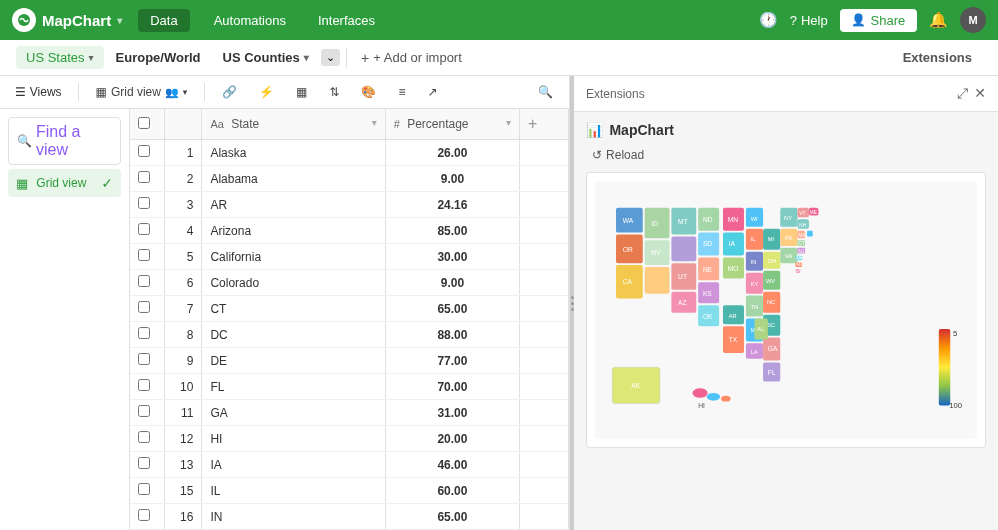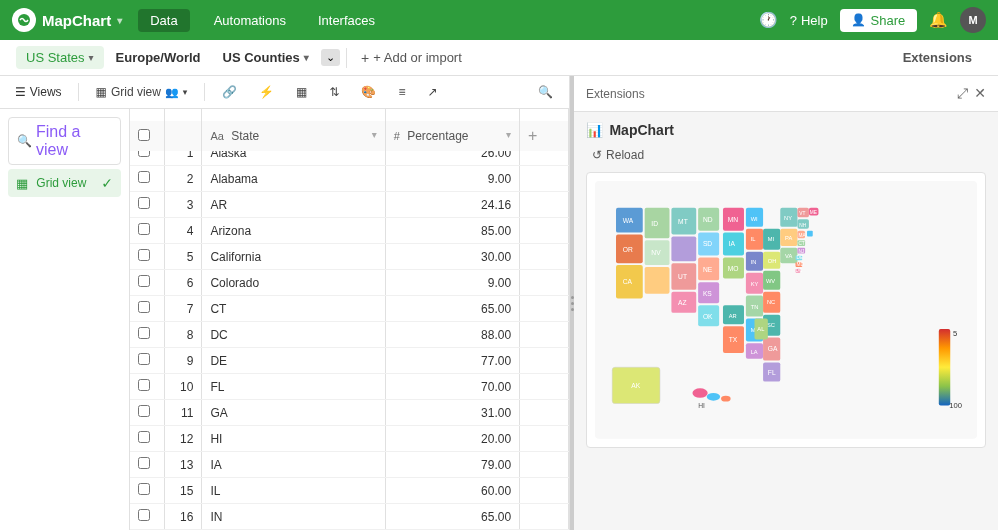--- a/index.html
+++ b/index.html
@@ -51,29 +51,29 @@
     .sidebar { width: 130px; background: white; border-right: 1px solid #e0e0e0; padding: 8px; display: flex; flex-direction: column; gap: 4px; }
     .sidebar-search { display: flex; align-items: center; gap: 4px; padding: 5px 8px; border: 1px solid #e0e0e0; border-radius: 4px; font-size: 12px; color: #aaa; cursor: pointer; }
     .sidebar-item { display: flex; align-items: center; justify-content: space-between; padding: 6px 8px; border-radius: 4px; cursor: pointer; font-size: 12px; color: #333; }
     .sidebar-item.active { background: #e8f5e9; color: #2d9c3c; font-weight: 500; }
     .sidebar-item .check { color: #2d9c3c; font-size: 14px; }
     .sidebar-item-icon { font-size: 13px; margin-right: 4px; }
 
     
     .grid-area { flex: 1; overflow-y: auto; background: white; }
     .grid-table { width: 100%; border-collapse: collapse; }
-    .grid-table th { background: #f9f9f9; border-bottom: 1px solid #e0e0e0; border-right: 1px solid #e0e0e0; padding: 6px 8px; text-align: left; font-size: 12px; color: #555; font-weight: 500; position: sticky; top: 12px; z-index: 1; }
+    .grid-table th { background: #f9f9f9; border-bottom: 1px solid #e0e0e0; border-right: 1px solid #e0e0e0; padding: 6px 8px; text-align: left; font-size: 12px; color: #555; font-weight: 500; position: sticky; top: 0; z-index: 1; }
     .grid-table td { border-bottom: 1px solid #f0f0f0; border-right: 1px solid #e0e0e0; padding: 5px 8px; font-size: 12px; color: #333; }
     .row-num { color: #aaa; font-size: 11px; width: 30px; min-width: 30px; text-align: right; padding-right: 8px; }
     .col-state { width: 150px; }
     .col-add { width: 40px; }
     .th-checkbox { width: 28px; }
     .th-icon { font-size: 11px; margin-right: 4px; color: #666; }
     .add-col-btn { color: #999; font-size: 16px; cursor: pointer; text-align: center; }
-    .pct-val { text-align: right; color: #333; }
+    .pct-val { text-align: center; color: #333; font-weight: bold; }
 
     
     .right-panel { flex: 1; background: #f5f5f5; display: flex; flex-direction: column; }
     .right-header { display: flex; align-items: center; justify-content: space-between; padding: 8px 12px; background: white; border-bottom: 1px solid #e0e0e0; height: 36px; }
     .right-header-actions { display: flex; gap: 6px; }
     .right-header-btn { cursor: pointer; color: #666; font-size: 14px; }
     .extensions-label { font-size: 12px; color: #666; }
 
     .mapchart-panel { padding: 10px 12px; display: flex; flex-direction: column; gap: 8px; }
     .mapchart-title { display: flex; align-items: center; gap: 6px; font-size: 14px; font-weight: 600; color: #333; }
@@ -338,21 +338,21 @@
     <td class="col-state">HI</td>
     <td class="pct-val">20.00</td>
     <td></td>
   </tr>
               <tr>
     <td class="th-checkbox">
       <input type="checkbox" style="width: 12px; height: 12px;">
     </td>
     <td class="row-num">13</td>
     <td class="col-state">IA</td>
-    <td class="pct-val">79.00</td>
+    <td class="pct-val">46.00</td>
     <td></td>
   </tr>
               <tr>
     <td class="th-checkbox">
       <input type="checkbox" style="width: 12px; height: 12px;">
     </td>
     <td class="row-num">15</td>
     <td class="col-state">IL</td>
     <td class="pct-val">60.00</td>
     <td></td>

